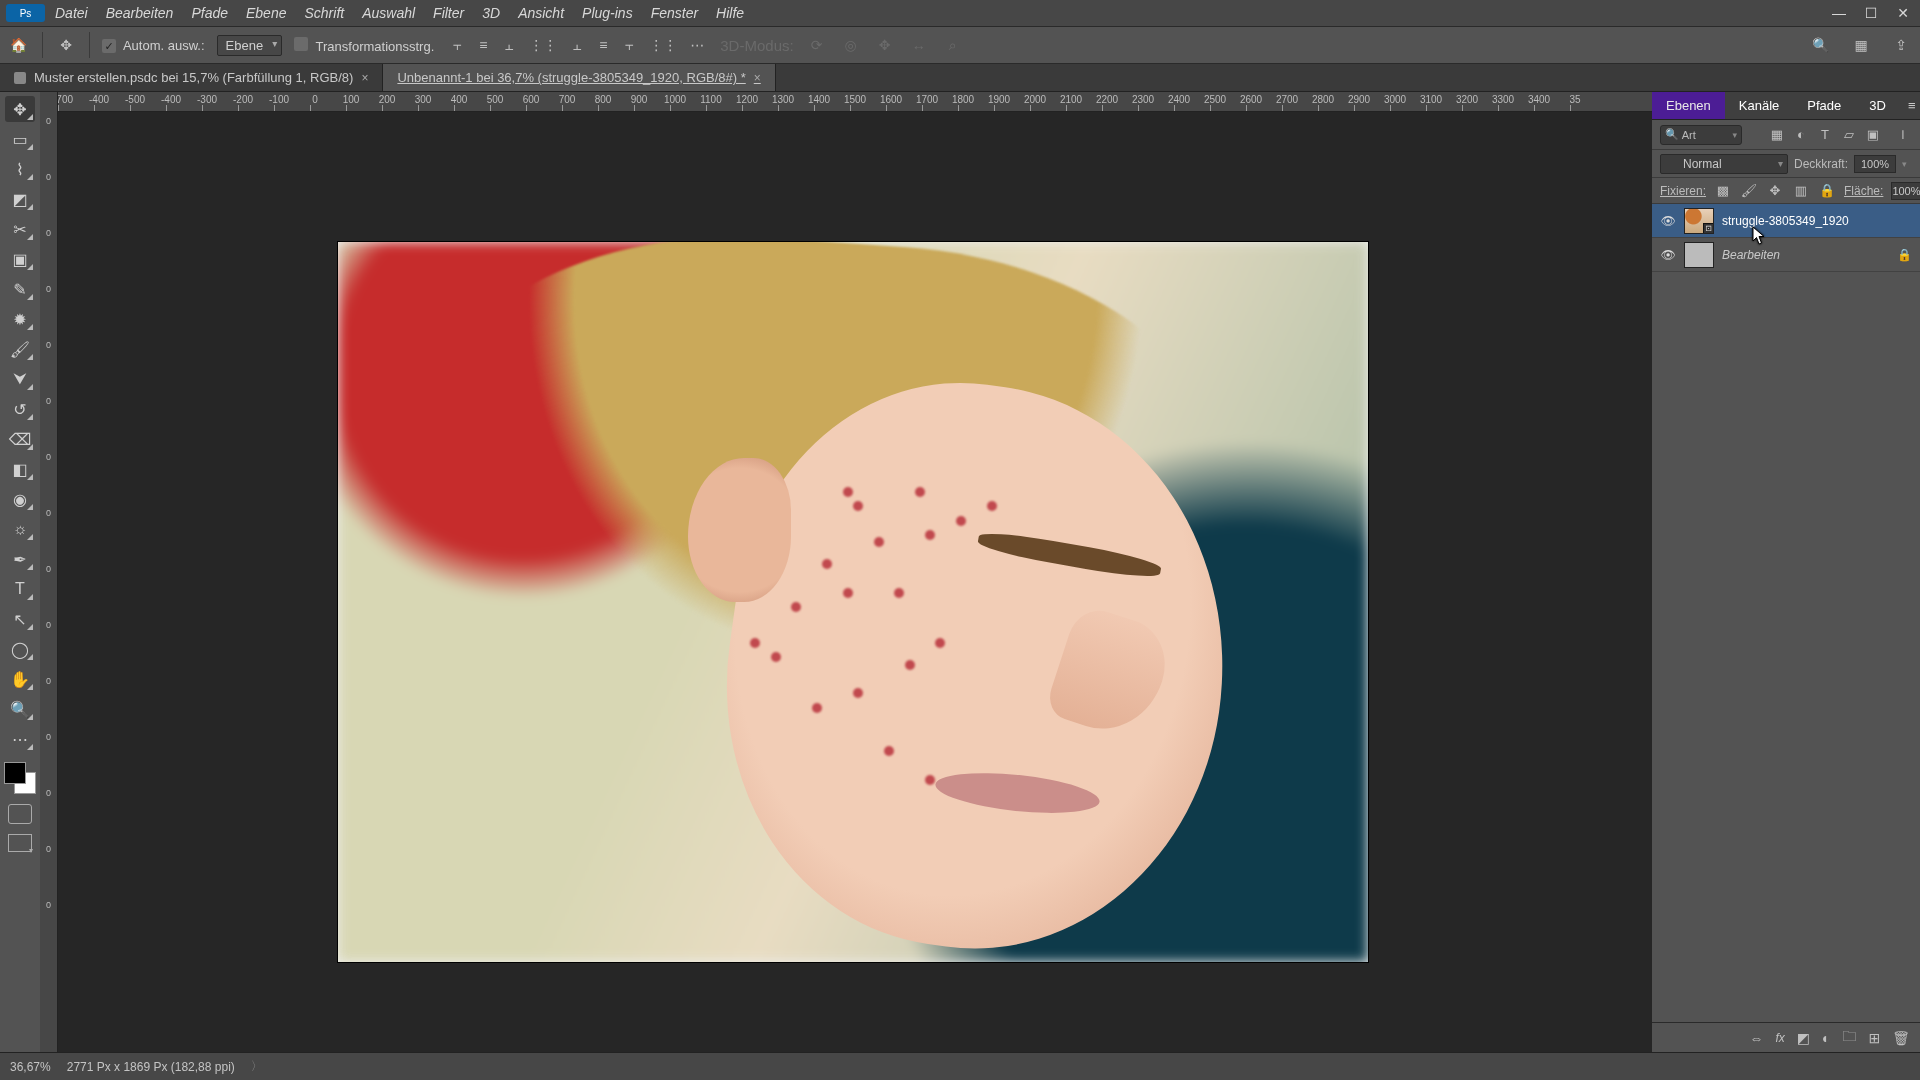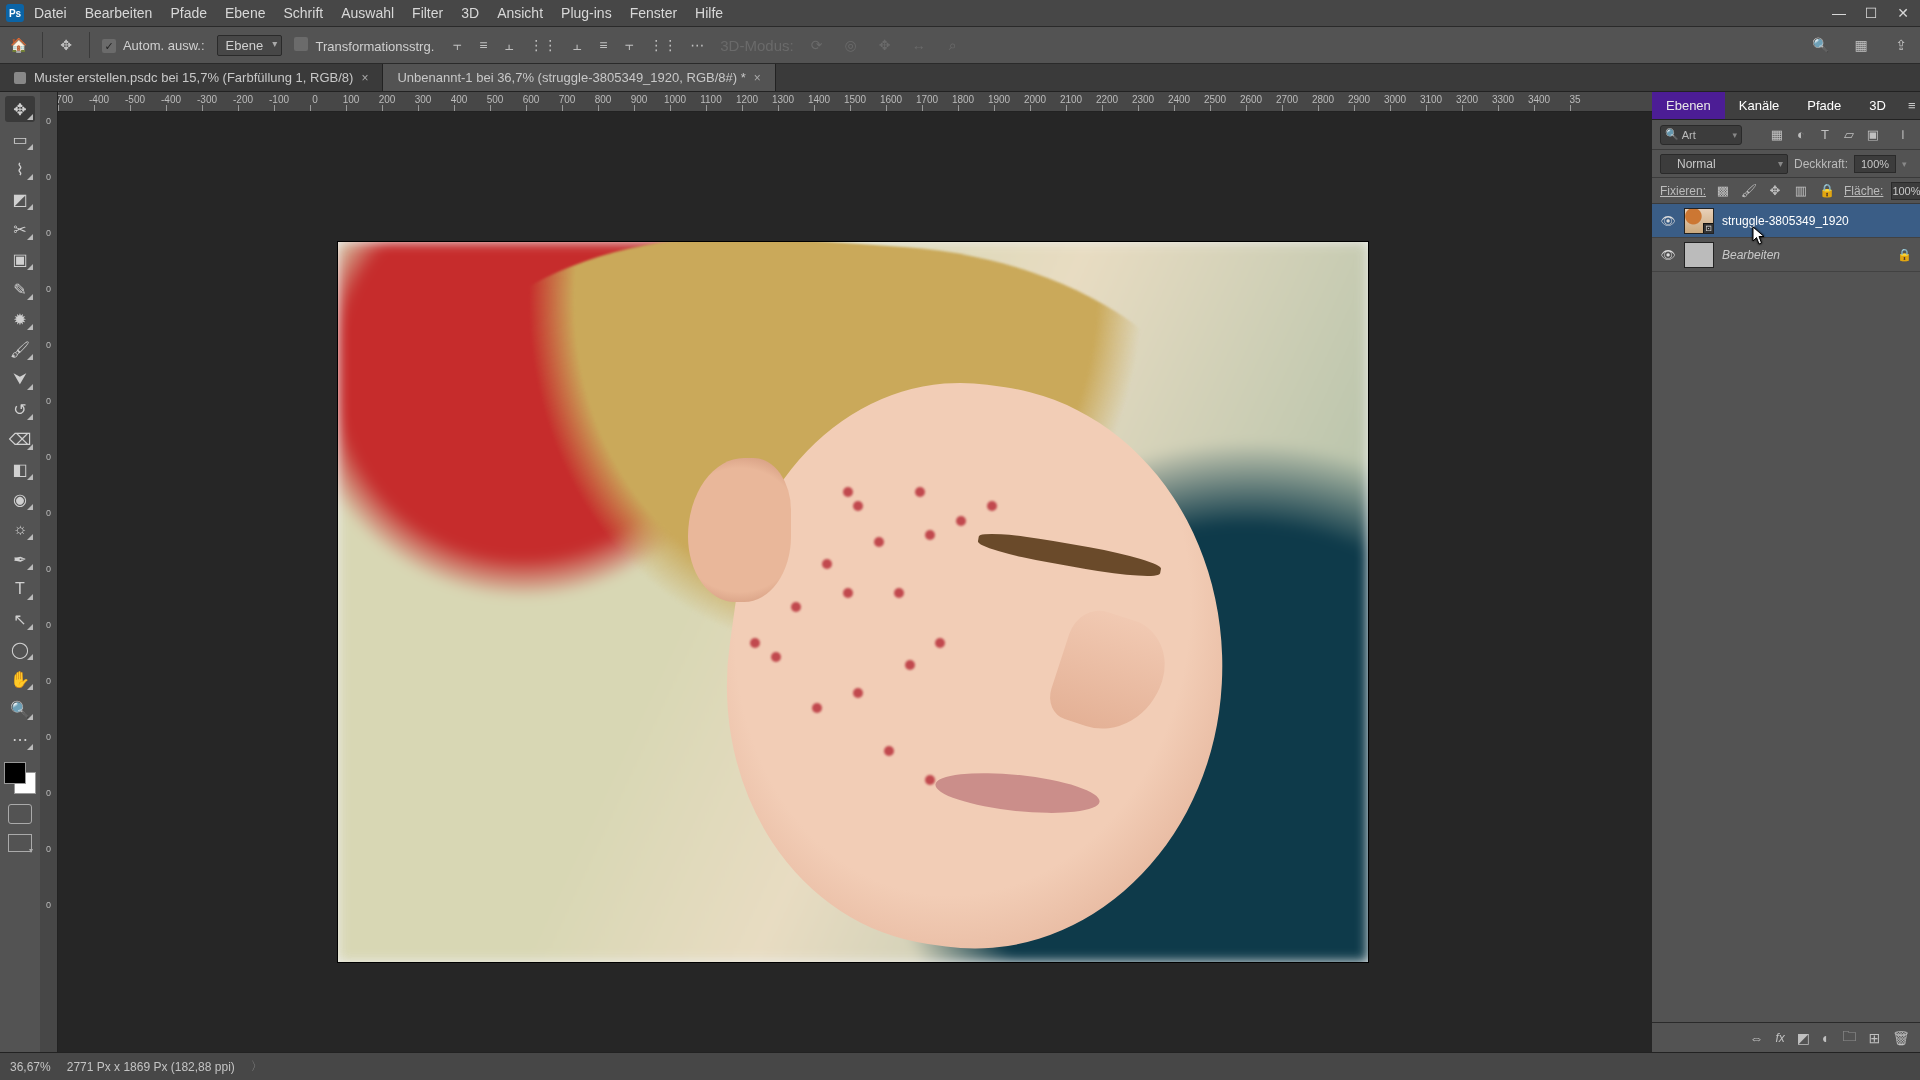--- a/index.html
+++ b/index.html
@@ -1,21 +1,21 @@
 <!DOCTYPE html>
 <html><head>
 <meta charset="utf-8">
 <style>
 * { margin: 0; padding: 0; box-sizing: border-box; font-family: "Segoe UI", Tahoma, sans-serif; user-select: none; }
 html, body { width: 1920px; height: 1080px; overflow: hidden; background: #323232; color: #c8c8c8; font-size: 14px; }
 
 
 #menubar { height: 26px; background: #474747; display: flex; align-items: center; padding: 0 6px; font-size: 14px; color: #d8d8d8; }
-#menubar .logo { width: 18px; height: 18px; background: #0b64a6; border-radius: 3px; margin-right: 10px; display:flex;align-items:center;justify-content:center;font-size:10px;font-weight:bold;color:#fff;}
-#menubar .item { margin-right: 18px; cursor: default; }
+#menubar .logo { width: 39px; height: 18px; background: #0b64a6; border-radius: 3px; margin-right: 10px; display:flex;align-items:center;justify-content:center;font-size:10px;font-weight:normal;color:#fff;}
+#menubar .item { margin-right: 18px; cursor: default; font-style: italic; }
 #window-ctrl { margin-left: auto; display: flex; gap: 18px; padding-right: 4px; }
 #window-ctrl span { width: 14px; text-align: center; }
 
 
 #optbar { height: 38px; background: #535353; border-top: 1px solid #2a2a2a; border-bottom: 1px solid #2a2a2a;
           display: flex; align-items: center; padding: 0 8px; font-size: 13px; color: #d0d0d0; gap: 12px; }
 #optbar .home { width:22px;height:22px;display:flex;align-items:center;justify-content:center; }
 #optbar .sep  { width:1px; height:26px; background:#3a3a3a; }
 #optbar .chk::before { content:"✓"; display:inline-block;width:14px;height:14px;background:#6b6b6b;color:#222;
                        font-size:11px;line-height:14px;text-align:center;margin-right:4px;border-radius:2px;}
@@ -24,21 +24,21 @@
 #optbar .dd::after{content:"▾";position:absolute;right:4px;top:2px;font-size:10px;color:#aaa;}
 .align-grp { display:flex; gap:4px; }
 .align-grp span, .iconbtn { width:22px;height:22px;display:flex;align-items:center;justify-content:center;
                              color:#c0c0c0;font-size:14px;}
 .iconbtn.dim{color:#6a6a6a;}
 #optbar .rightcluster{margin-left:auto;display:flex;gap:18px;align-items:center;}
 
 
 #tabbar { height: 28px; background: #3a3a3a; display: flex; align-items: stretch; border-bottom:1px solid #222;}
 .tab { display:flex;align-items:center;padding:0 14px;font-size:13px;color:#c8c8c8;border-right:1px solid #222;gap:8px;}
-.tab.active{ background:#535353; }
+.tab.active{ background:#535353;text-decoration:underline; }
 .tab .close{ font-size:12px;color:#aaa; }
 .tab .pin{ width:12px;height:12px;background:#888;border-radius:2px; }
 
 
 #main { position:absolute; top:92px; left:40px; right:268px; bottom:28px; background:#282828; }
 #ruler-h { position:absolute; top:0; left:18px; right:0; height:20px; background:#474747;
            border-bottom:1px solid #222; overflow:hidden;}
 #ruler-h .ticks{display:flex;height:100%;align-items:flex-end;}
 #ruler-h .tick{flex:0 0 36px;position:relative;height:100%;font-size:10px;color:#bbb;}
 #ruler-h .tick::after{content:"";position:absolute;bottom:0;left:0;width:1px;height:6px;background:#999;}
@@ -97,21 +97,21 @@
 
 .searchrow{display:flex;align-items:center;height:30px;padding:0 8px;gap:6px;border-bottom:1px solid #3a3a3a;}
 .searchrow .field{flex:0 0 82px;height:20px;background:#3c3c3c;border:1px solid #2a2a2a;border-radius:3px;
                   display:flex;align-items:center;padding:0 4px;font-size:11px;color:#bbb;gap:3px;}
 .searchrow .field::after{content:"▾";margin-left:auto;font-size:9px;color:#888;}
 .searchrow .spacer{flex:1;}
 .mini{width:18px;height:18px;display:flex;align-items:center;justify-content:center;color:#c0c0c0;font-size:13px;}
 
 .blendrow{display:flex;align-items:center;height:28px;padding:0 8px;gap:6px;border-bottom:1px solid #3a3a3a;font-size:12px;}
 .blendrow .dd{flex:0 0 128px;height:20px;background:#3c3c3c;border:1px solid #2a2a2a;border-radius:2px;
-              padding:0 16px;display:flex;align-items:center;position:relative;}
+              padding:0 22px;display:flex;align-items:center;position:relative;}
 .blendrow .dd::after{content:"▾";position:absolute;right:4px;font-size:10px;color:#888;}
 .blendrow .lbl{color:#bbb;}
 .blendrow .val{width:42px;height:18px;background:#3c3c3c;border:1px solid #2a2a2a;text-align:center;font-size:11px;
                display:flex;align-items:center;justify-content:center;}
 .blendrow .arrow{font-size:9px;color:#888;}
 
 .lockrow{display:flex;align-items:center;height:26px;padding:0 8px;gap:8px;font-size:12px;border-bottom:1px solid #3a3a3a;}
 .lockrow .lbl{color:#bbb;text-decoration:underline;}
 .lockrow .icons{display:flex;gap:8px;}
 .lockrow .val{width:42px;height:18px;background:#3c3c3c;border:1px solid #2a2a2a;text-align:center;font-size:11px;

